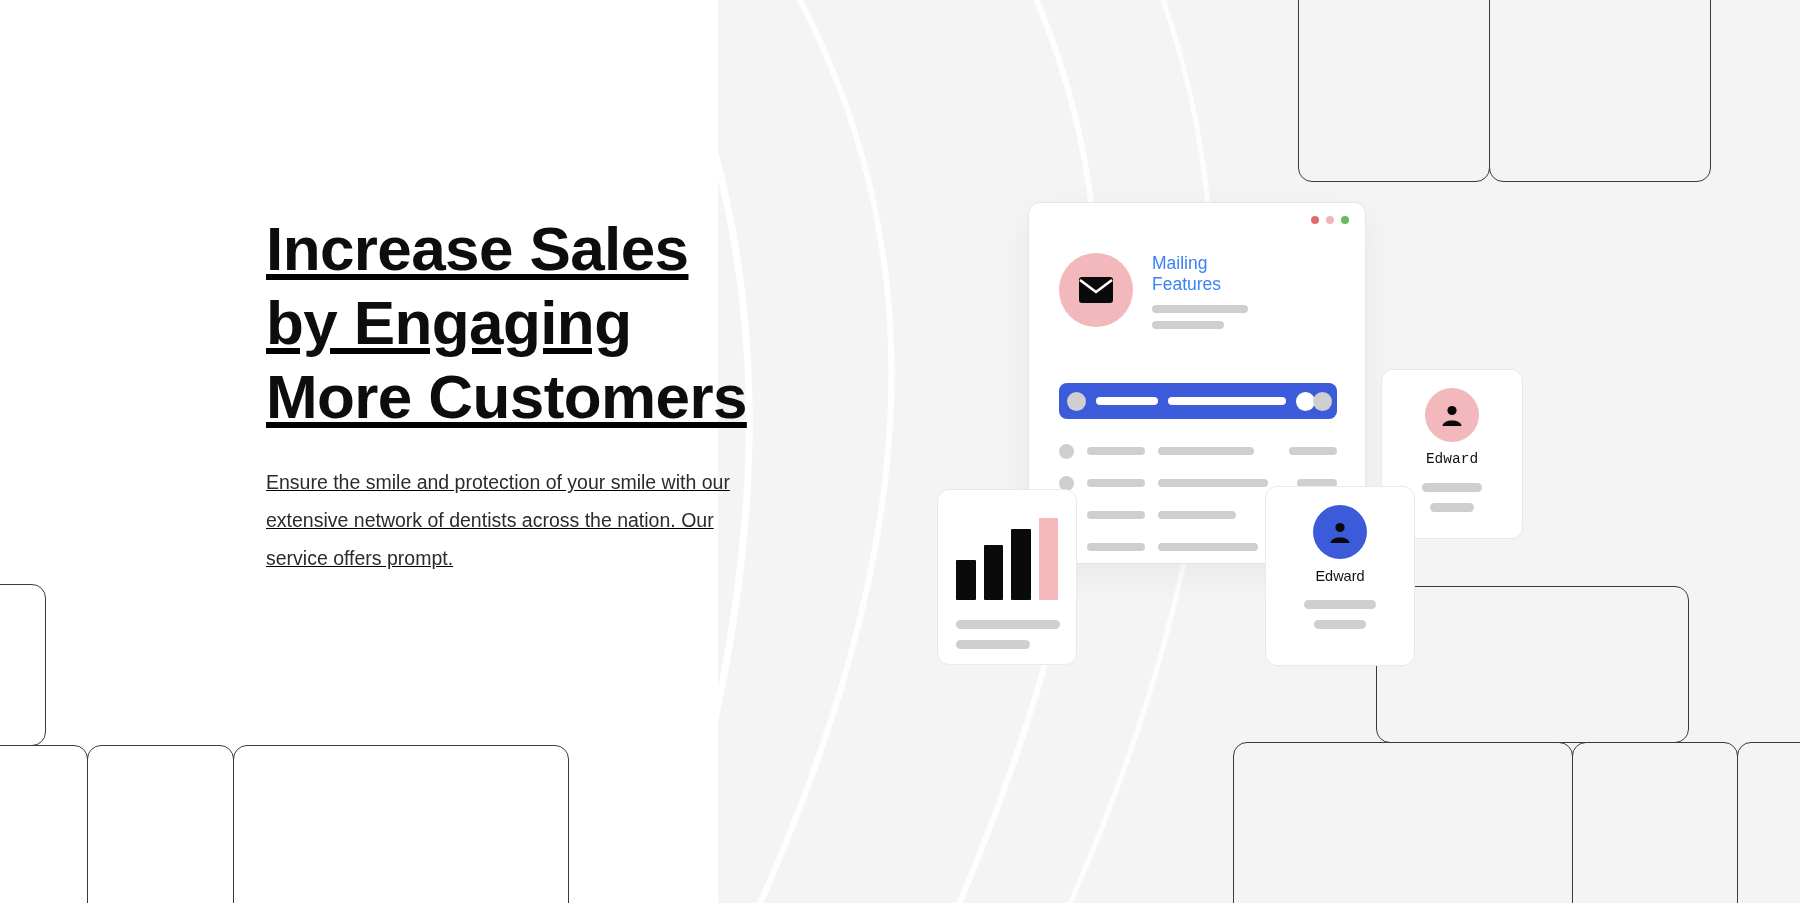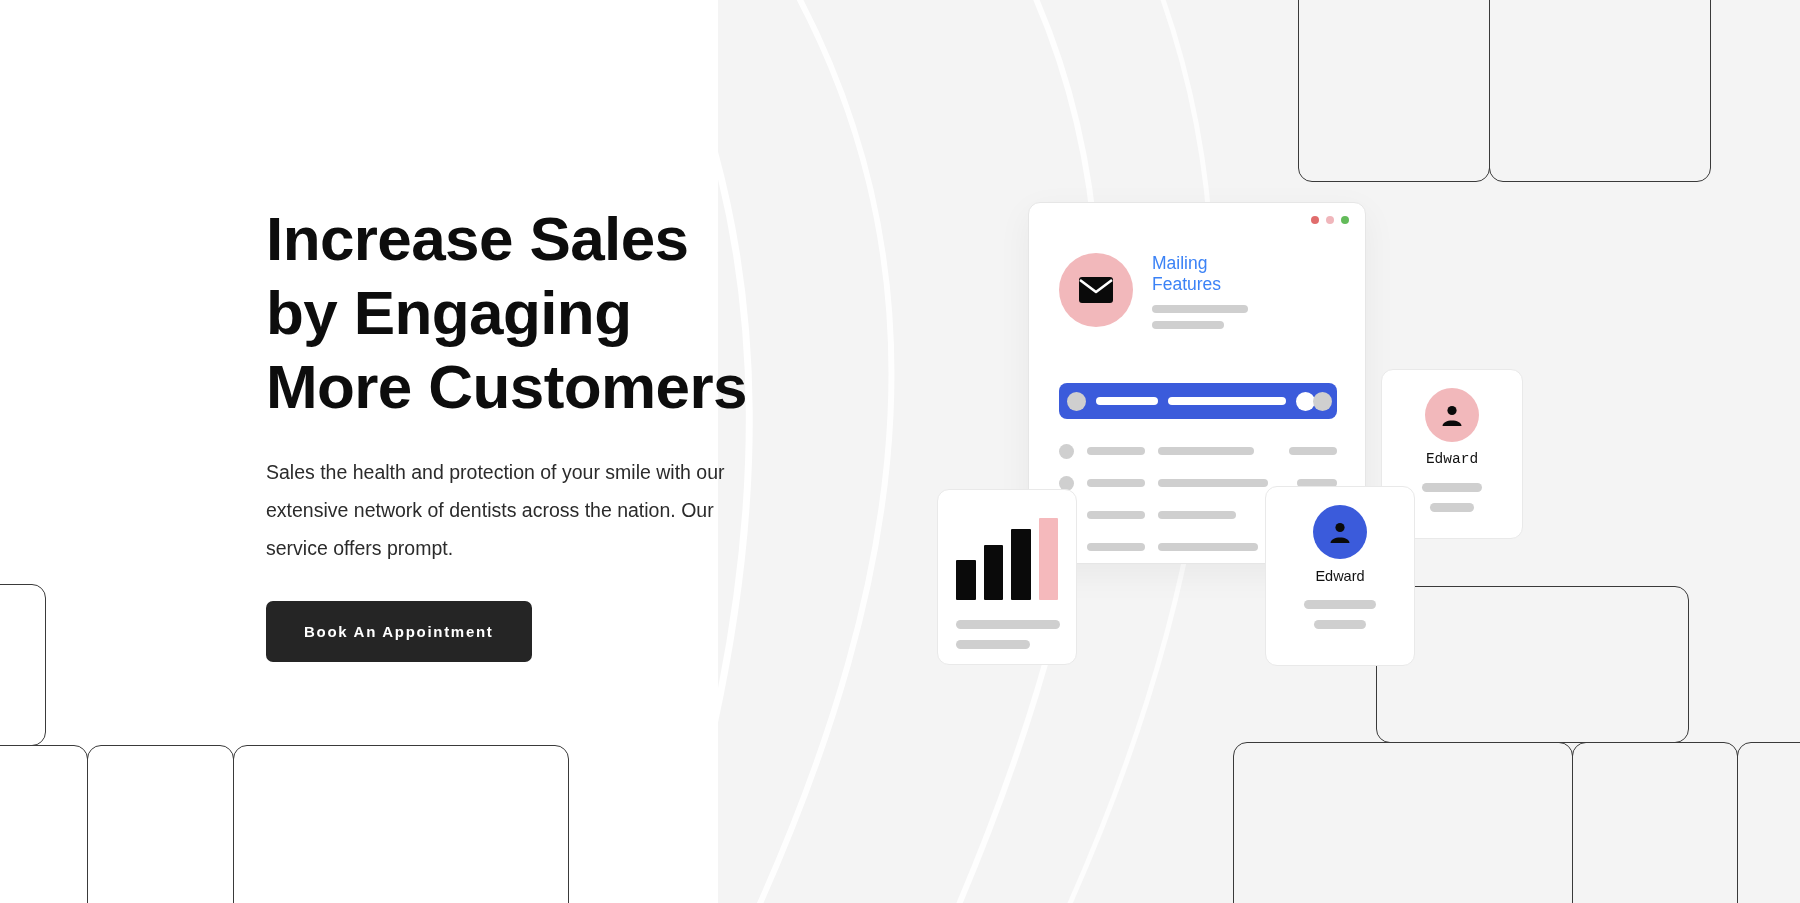--- a/index.html
+++ b/index.html
@@ -34,22 +34,23 @@
   .deco {
     position:absolute;
     border:1.6px solid #3a3a3a;
     border-radius:14px;
     background:transparent;
   }
 
   
   .hero-copy {
     position:absolute;
-    left:266px; top:202px;
+    left:266px; top:212px;
     width:600px;
+    text-decoration:underline;
   }
   .hero-title {
     font-size:62px;
     line-height:1.19;
     font-weight:700;
     letter-spacing:-0.6px;
     color:#0d0d0d;
     white-space:pre-line;
   }
   .hero-sub {
@@ -184,24 +185,23 @@
       <div class="deco" style="left: 1376px; top: 586px; width: 313px; height: 157px;"></div>
       <div class="deco" style="left: 1233px; top: 742px; width: 340px; height: 194px;"></div>
       <div class="deco" style="left: 1572px; top: 742px; width: 166px; height: 194px;"></div>
       <div class="deco" style="left: 1737px; top: 742px; width: 170px; height: 194px;"></div>
     </div>
 
   <div class="hero-copy">
     <h1 class="hero-title">Increase Sales
 by Engaging
 More Customers</h1>
-    <p class="hero-sub">Sales the health and protection of your smile with our
+    <p class="hero-sub">Ensure the smile and protection of your smile with our
 extensive network of dentists across the nation. Our
 service offers prompt.</p>
-    <button class="cta-button">Book An Appointment</button>
   </div>
 
   <div class="mail-card">
     <div class="dots">
       <span class="dot" style="background: rgb(224, 108, 108);"></span>
       <span class="dot" style="background: rgb(240, 182, 187);"></span>
       <span class="dot" style="background: rgb(99, 187, 90);"></span>
     </div>
 
     <div class="mail-head">

